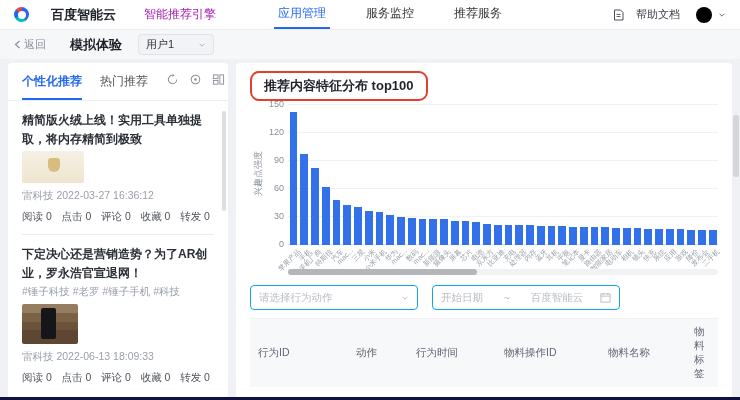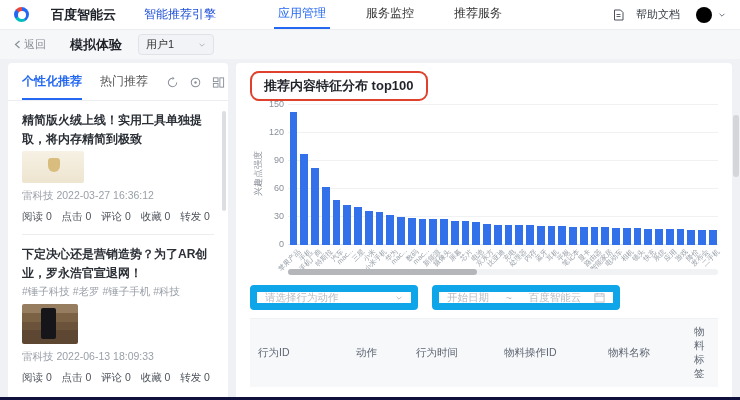--- a/index.html
+++ b/index.html
@@ -5,42 +5,42 @@
   * { margin:0; padding:0; box-sizing:border-box; }
   html,body { width:740px; height:400px; overflow:hidden; }
   body { font-family:"Liberation Sans","DejaVu Sans",sans-serif; background:#f0f1f4; color:#333; position:relative; }
 
   
   .navbar { height:30px; background:#fff; border-bottom:1px solid #ebedf0; display:flex; align-items:center; padding:0 14px; position:relative; z-index:5; }
   .brand { display:flex; align-items:center; gap:22px; }
   .logo-ring { width:15px; height:15px; border-radius:50%; background:conic-gradient(from -50deg,#e8453f 0 16%,#2468f2 16% 55%,#00bebe 55% 80%,#2468f2 80% 100%); position:relative; }
   .logo-ring::after { content:""; position:absolute; inset:3.5px; background:#fff; border-radius:50%; }
   .brand-name { font-size:13px; font-weight:700; color:#1f2329; }
-  .product-name { font-size:12px; color:#1d4ed8; margin-left:6px; }
+  .product-name { font-size:12px; color:#a21caf; margin-left:6px; }
   .topnav { display:flex; height:100%; margin-left:42px; }
   .nav-item { height:100%; display:flex; align-items:center; padding:0 4px; margin:0 16px; font-size:12px; color:#333; cursor:pointer; border-bottom:2px solid transparent; }
   .nav-item.active { color:#2468f2; border-bottom-color:#2468f2; }
   .nav-right { margin-left:auto; display:flex; align-items:center; gap:6px; }
   .help-link { display:flex; align-items:center; gap:12px; font-size:11px; color:#3c4049; cursor:pointer; }
   .avatar { width:16px; height:16px; border-radius:50%; background:#000; margin-left:10px; }
   .chev { width:8px; height:8px; display:inline-block; }
 
   
   .subheader { height:29px; background:#f6f7f9; display:flex; align-items:center; padding:0 14px; }
   .back-btn { display:flex; align-items:center; gap:3px; font-size:11px; color:#8a8f99; cursor:pointer; }
   .page-title { font-size:13px; font-weight:700; color:#1f2329; margin-left:24px; }
   .user-select { margin-left:16px; width:76px; height:21px; background:#f2f3f6; border:1px solid #e0e2e6; border-radius:4px; display:flex; align-items:center; justify-content:space-between; padding:0 7px; font-size:11px; color:#333; cursor:pointer; }
 
   
   .content { display:flex; padding:4px 8px 0; gap:8px; height:341px; }
   .left-panel { width:220px; background:#fff; border-radius:4px; position:relative; overflow:hidden; flex:none; }
   .right-panel { flex:1; background:#fff; border-radius:4px; padding:8px 14px; overflow:hidden; position:relative; }
 
   
-  .tabbar { display:flex; align-items:center; padding:10px 14px 0; border-bottom:1px solid #ebedf0; }
+  .tabbar { display:flex; align-items:flex-start; padding:10px 14px 0; border-bottom:1px solid #ebedf0; }
   .tab { font-size:12px; color:#555; margin-right:18px; padding-bottom:8px; border-bottom:2px solid transparent; cursor:pointer; white-space:nowrap; }
   .tab.active { color:#2468f2; border-bottom-color:#2468f2; font-weight:600; }
   .tools { margin-left:auto; display:flex; gap:10px; align-items:center; padding-bottom:8px; }
   .tool-icon { width:13px; height:13px; color:#8a8f99; cursor:pointer; }
   .cards { padding:0 14px; }
   .card-title { font-size:12px; font-weight:600; color:#2b2f36; line-height:1.55; margin:10px 0 3px; }
   .card-tags { font-size:10.5px; color:#9aa0a8; margin-bottom:5px; }
   .thumb { border-radius:2px; margin:3px 0 6px; position:relative; overflow:hidden; }
   .thumb-huorong { width:62px; height:32px; background:linear-gradient(180deg,#f6f1e4 0%,#eee5d0 100%); }
   .thumb-huorong::after { content:""; position:absolute; left:26px; top:7px; width:12px; height:14px; background:#d9bd7f; border-radius:3px 3px 6px 6px; }
@@ -67,21 +67,21 @@
   .bar { width:100%; background:#3371EB; }
   .xlabels { display:flex; height:24px; margin-left:38px; overflow:visible; }
   .xl-cell { flex:1; position:relative; }
   .xl-cell span { position:absolute; right:3px; top:2px; transform:rotate(-45deg); transform-origin:right top; font-size:7px; color:#98a0a8; white-space:nowrap; }
   .hscroll { margin:0 0 0 38px; height:6px; background:#f1f2f4; border-radius:3px; position:relative; }
   .hscroll-thumb { position:absolute; left:0; top:0; height:6px; width:44%; background:#b4b6ba; border-radius:3px; cursor:pointer; }
 
   
   .behavior-head { margin-top:10px; }
   .filters { display:flex; gap:14px; margin:10px 0 8px; }
-  .select-box, .date-box { height:25px; border:7px solid #0ea5e9; border-radius:4px; display:flex; align-items:center; padding:0 8px; font-size:10.5px; color:#b8bcc4; background:#fff; cursor:pointer; }
+  .select-box, .date-box { height:25px; border:1px solid #0ea5e9; border-radius:4px; display:flex; align-items:center; padding:0 8px; font-size:10.5px; color:#b8bcc4; background:#fff; cursor:pointer; }
   .select-box { width:168px; justify-content:space-between; }
   .date-box { width:188px; justify-content:space-between; }
   .date-sep { color:#b8bcc4; margin:0 4px; }
 
   table { width:100%; border-collapse:collapse; table-layout:fixed; margin-top:2px; }
   th { background:#f7f8fa; font-size:10.5px; font-weight:400; color:#5f6673; text-align:left; padding:6px 8px; border-top:1px solid #f0f1f3; }
   .c0{width:98px}.c1{width:60px}.c2{width:88px}.c3{width:104px}.c4{width:86px}.c5{width:auto}
 
   
   .page-vscroll { position:absolute; right:1px; top:62px; width:6px; bottom:6px; }

